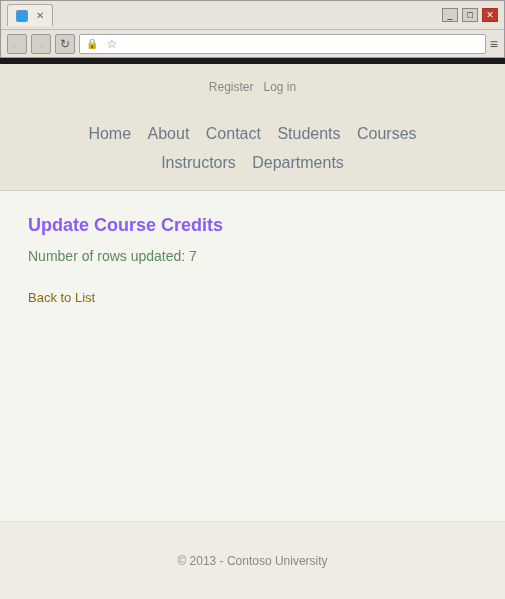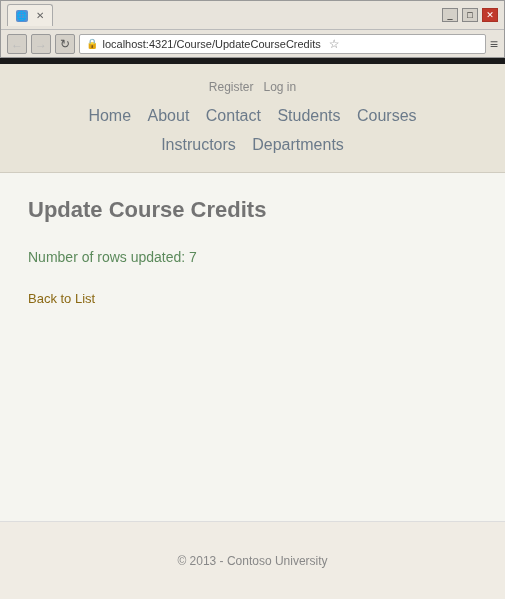--- a/index.html
+++ b/index.html
@@ -188,21 +188,21 @@
       font-size: 26px;
       color: #b0a898;
       font-weight: 300;
       letter-spacing: 1px;
       margin-bottom: 6px;
     }
 
     .auth-links {
       font-size: 12px;
       color: #888;
-      margin-bottom: 8px;
+      margin-bottom: 26px;
     }
 
     .auth-links a {
       color: #888;
       text-decoration: none;
     }
 
     .nav-links {
       font-size: 16px;
       color: #6b7a8a;
@@ -217,24 +217,24 @@
     .nav-row-1, .nav-row-2 {
       display: block;
       line-height: 1.8;
     }
 
     .main-content {
       padding: 24px 28px;
     }
 
     .page-heading {
-      font-size: 22px;
+      font-size: 18px;
       font-weight: bold;
-      color: #737373;
-      margin-bottom: 26px;
+      color: #8b5cf6;
+      margin-bottom: 12px;
     }
 
     .status-text {
       font-size: 14px;
       color: #5b8a5b;
       margin-bottom: 24px;
     }
 
     .back-link {
       font-size: 13px;
@@ -293,21 +293,20 @@
       <span>←</span>
     </div>
     <div class="nav-btn disabled">
       <span>→</span>
     </div>
     <div class="refresh-btn">
       <span>↻</span>
     </div>
     <div class="url-box">
       <span class="url-lock">🔒</span>
-      <span>localhost:4321/Course/UpdateCourseCredits</span>
       <span class="url-star">☆</span>
     </div>
     <div class="url-menu">
       <span>≡</span>
     </div>
   </div>
 </div>
 
 <div class="black-bar"></div>
 

